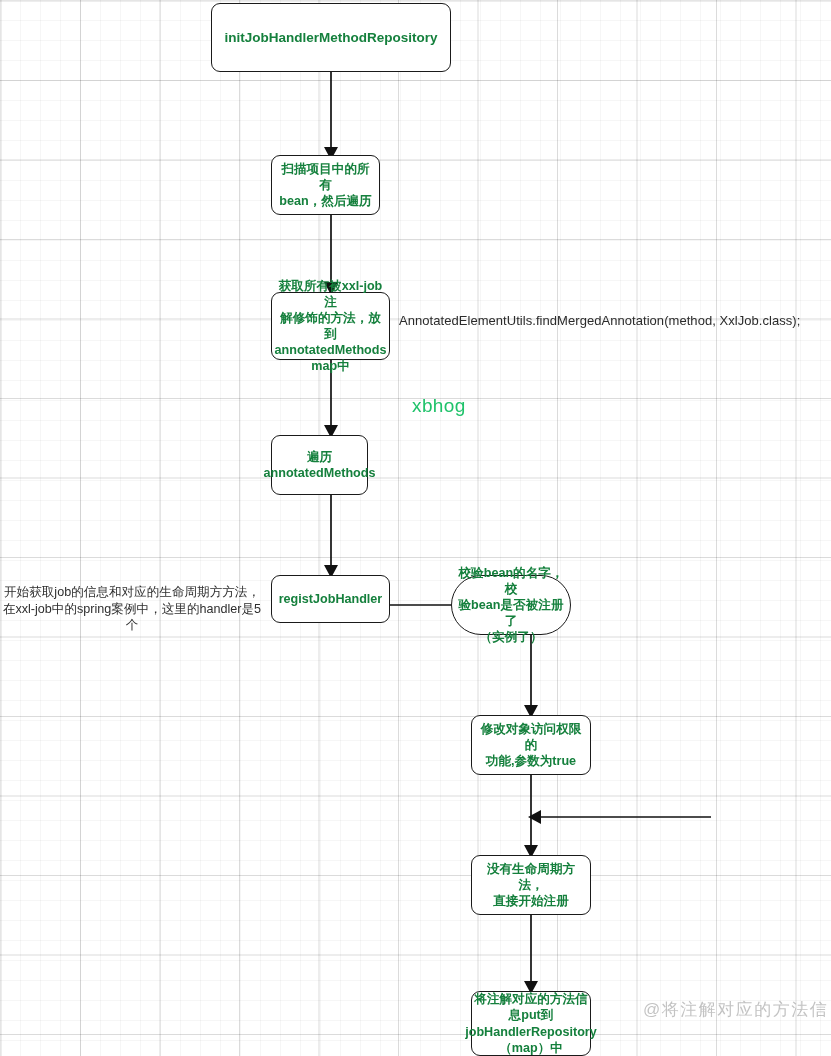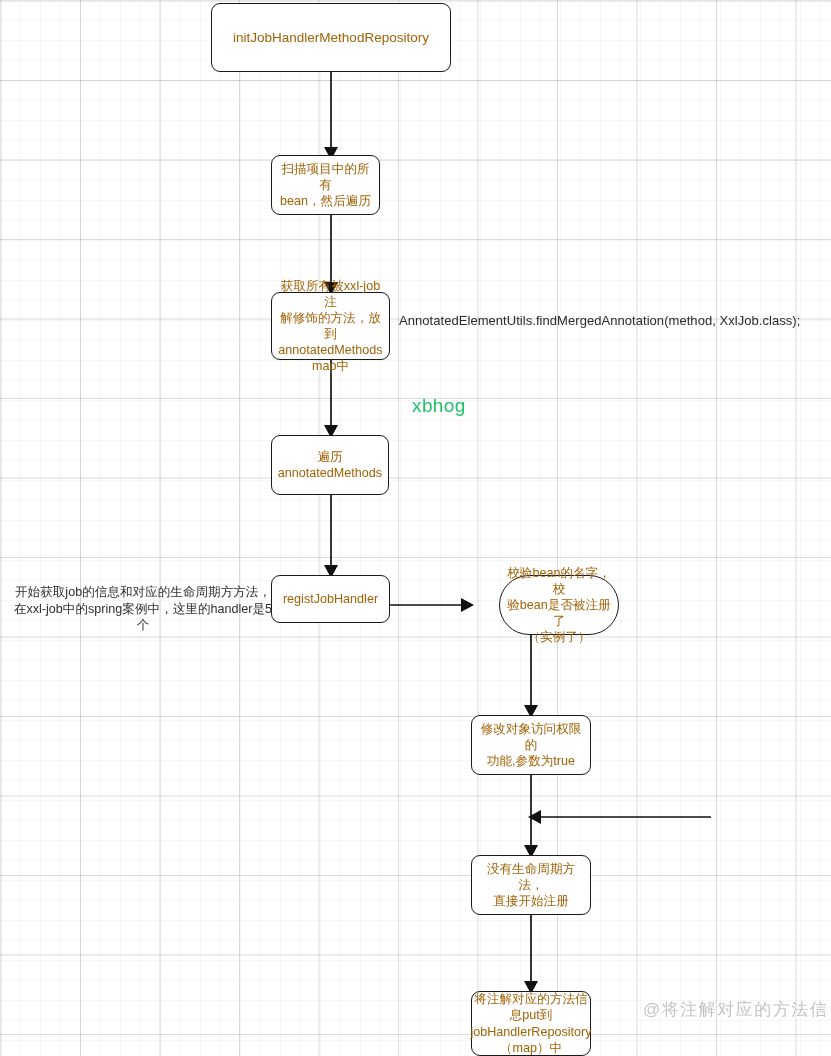--- a/index.html
+++ b/index.html
@@ -40,24 +40,25 @@
   .node {
     position: absolute;
     box-sizing: border-box;
     background: #ffffff;
     border: 1.6px solid #1a1a1a;
     border-radius: 9px;
     display: flex;
     align-items: center;
     justify-content: center;
     text-align: center;
-    color: #a16207;
+    color: #15803d;
     line-height: 1.28;
     white-space: pre-line;
     padding: 2px 6px;
+    font-weight: bold;
   }
   .node-lg { font-size: 13.5px; }
   .node-sm { font-size: 12.6px; }
   .note {
     position: absolute;
     color: #333333;
     line-height: 1.32;
     white-space: pre-line;
   }
   .note-code {
@@ -147,44 +148,44 @@
   <div class="node node-lg" style="left:211px; top:3px; width:240px; height:69px;">initJobHandlerMethodRepository</div>
 
   <div class="node node-sm" style="left:271px; top:155px; width:109px; height:60px;">扫描项目中的所有
 bean，然后遍历</div>
 
   <div class="node node-sm" style="left:271px; top:292px; width:119px; height:68px;">获取所有被xxl-job注
 解修饰的方法，放到
 annotatedMethods
 map中</div>
 
-  <div class="node node-sm" style="left:271px; top:435px; width:118px; height:60px;">遍历
+  <div class="node node-sm" style="left:271px; top:435px; width:97px; height:60px;">遍历
 annotatedMethods</div>
 
   <div class="node node-sm" style="left:271px; top:575px; width:119px; height:48px;">registJobHandler</div>
 
-  <div class="node node-sm" style="left:499px; top:575px; width:120px; height:60px;border-radius:30px;">校验bean的名字，校
+  <div class="node node-sm" style="left:451px; top:575px; width:120px; height:60px;border-radius:30px;">校验bean的名字，校
 验bean是否被注册了
 （实例了）</div>
 
   <div class="node node-sm" style="left:471px; top:715px; width:120px; height:60px;">修改对象访问权限的
 功能,参数为true</div>
 
 
   <div class="node node-sm" style="left:471px; top:855px; width:120px; height:60px;">没有生命周期方法，
 直接开始注册</div>
 
   <div class="node node-sm" style="left:471px; top:991px; width:120px; height:65px;text-align:center;">将注解对应的方法信
 息put到
 jobHandlerRepository
 （map）中</div>
 
   <div class="note note-code" style="left:399px; top:312px;">AnnotatedElementUtils.findMergedAnnotation(method, XxlJob.class);</div>
 
-  <div class="note note-left" style="left:12px; top:584px; width:262px;">开始获取job的信息和对应的生命周期方方法，
+  <div class="note note-left" style="left:1px; top:584px; width:262px;">开始获取job的信息和对应的生命周期方方法，
 在xxl-job中的spring案例中，这里的handler是5
 个</div>
 
   <div class="watermark-brand" style="left:412px; top:395px; color:#1fc26a;">xbhog</div>
 
   <div class="watermark-corner" style="left:643px; top:998px;">@将注解对应的方法信</div>
 
 </div>
 
 </body></html>

